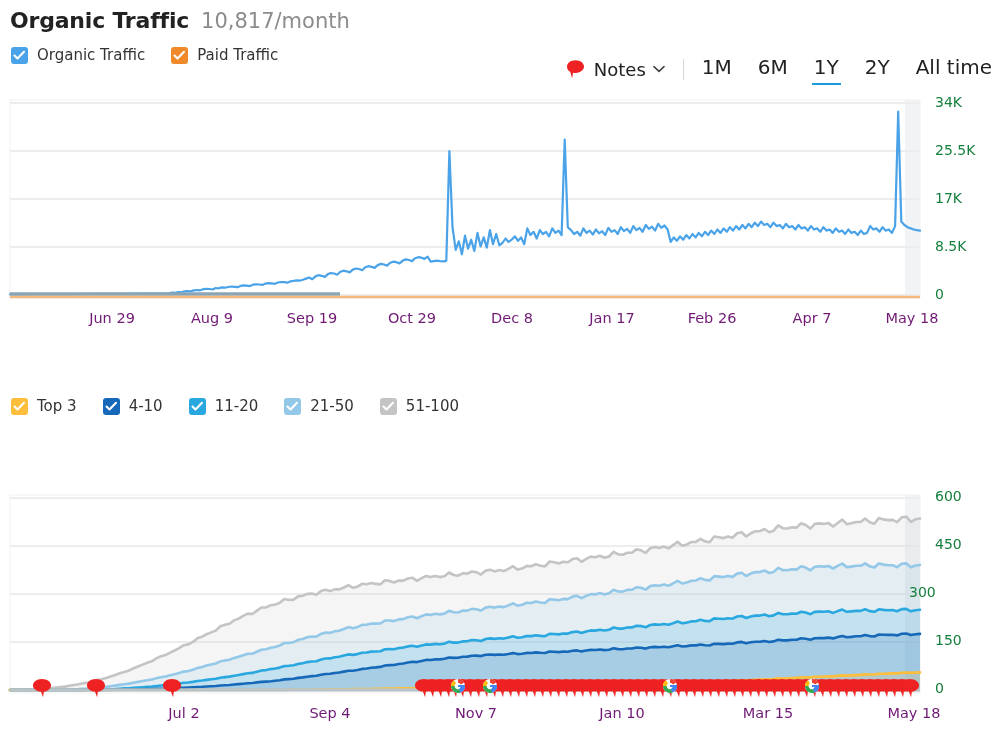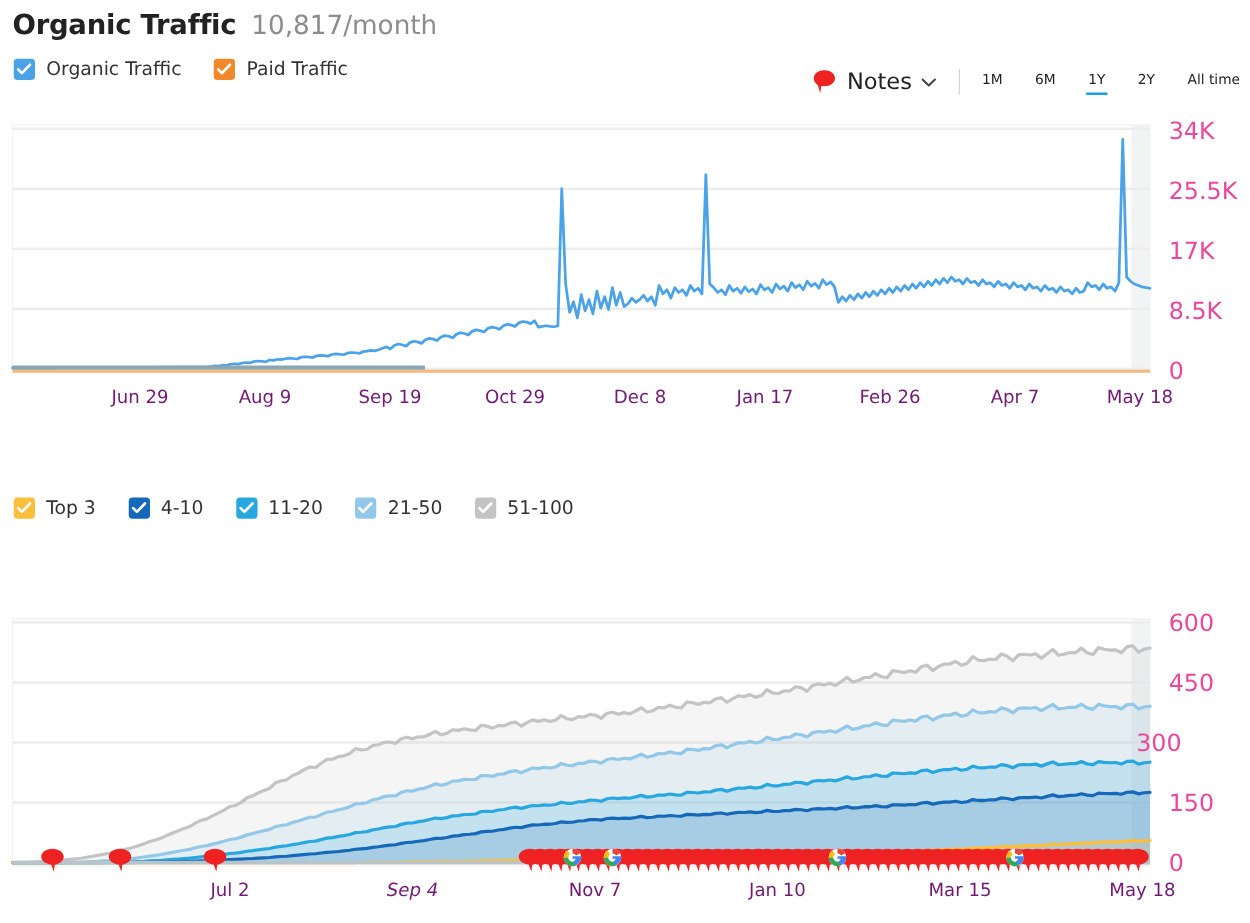--- a/index.html
+++ b/index.html
@@ -21,30 +21,30 @@
   .cbx{width:17px;height:17px;border-radius:3px;position:relative;flex:none;}
   .cbx svg{position:absolute;left:2px;top:3px;}
   .legend-label{font-size:15px;color:#333;margin-left:9px;white-space:nowrap;}
 
   
   .controls{position:absolute;right:0px;top:55px;display:flex;align-items:center;}
   .notes-btn{display:flex;align-items:center;cursor:pointer;margin-right:14px;}
   .notes-label{font-size:18px;color:#222;margin-left:9px;}
   .chev{margin-left:7px;color:#444;font-size:11px;line-height:1;}
   .divider{width:1px;height:21px;background:#d8d8d8;margin:0 18px 0 4px;}
-  .range{font-size:11px;color:#222;margin-right:26px;cursor:pointer;padding-bottom:4px;position:relative;}
+  .range{font-size:20px;color:#222;margin-right:26px;cursor:pointer;padding-bottom:4px;position:relative;}
   .range:last-child{margin-right:8px;}
   .range.active{color:#222;}
   .range.active:after{content:"";position:absolute;left:-2px;right:-2px;bottom:-2px;height:2.5px;background:#1a9bdc;}
 
   
   .chart-wrap{position:relative;}
   .axis-lbls{position:relative;height:26px;}
   .xlbl{position:absolute;top:0;font-size:14.5px;color:#701a75;transform:translateX(-50%);white-space:nowrap;}
-  .ylbl{position:absolute;font-size:19px;color:#ec4899;white-space:nowrap;}
+  .ylbl{position:absolute;font-size:14px;color:#15803d;white-space:nowrap;}
   svg{display:block;}
 </style>
 </head>
 <body>
 
 <div class="panel" style="top:0;height:348px;">
 
   <div class="sec-head" style="padding-top:8px;">
     <span class="sec-title">Organic Traffic</span>
     <span class="sec-value">10,817/month</span>
@@ -429,20 +429,20 @@
           <path d="M805 10 a7 7 0 0 1 2.9 -5.7 l2.1 2.9 a3.6 3.6 0 0 0 -1.4 2.8 z" fill="#fbbc05"></path>
           <path d="M805 10 a7 7 0 0 0 9.8 6.4 l-1.5 -3.3 a3.6 3.6 0 0 1 -4.8 -3.1 z" fill="#34a853"></path>
           <path d="M812 9 h7 a7 7 0 0 1 -4.7 7.4 l-1.5 -3.3 a3.6 3.6 0 0 0 1.8 -2.1 h-2.6 z" fill="#4285f4"></path>
         </g>
       </svg>
   </div>
 
   <div class="axis-lbls" style="position:absolute;left:0;top:325px;width:796px;">
     <div id="kw-xlbls">
         <div class="xlbl" style="left: 184px;">Jul 2</div>
-        <div class="xlbl" style="left: 330px; font-style: italic;">Sep 4</div>
+        <div class="xlbl" style="left: 330px;">Sep 4</div>
         <div class="xlbl" style="left: 476px;">Nov 7</div>
         <div class="xlbl" style="left: 622px;">Jan 10</div>
         <div class="xlbl" style="left: 768px;">Mar 15</div>
         <div class="xlbl" style="left: 914px;">May 18</div>
       </div>
   </div>
 </div>
 
 </body></html>

